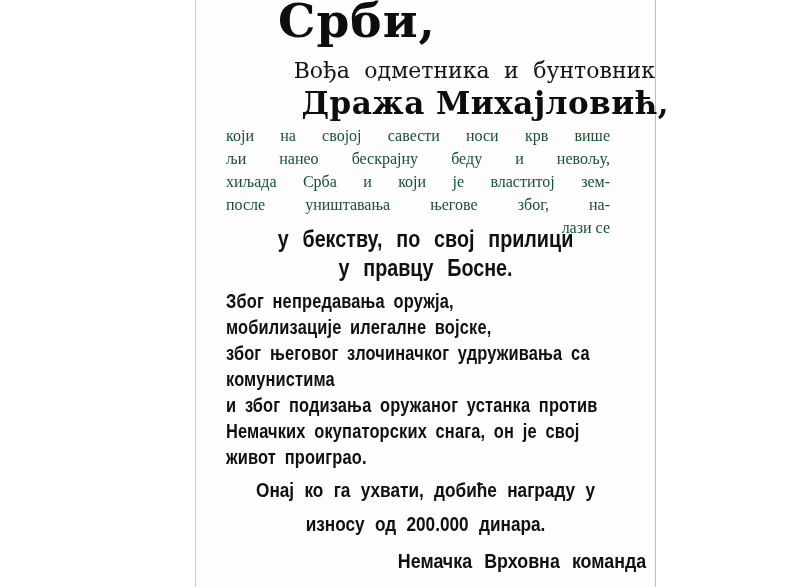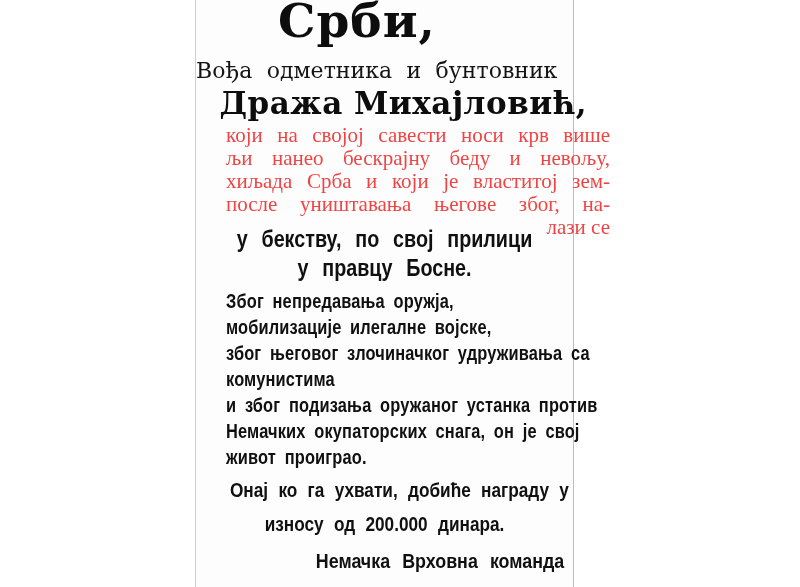--- a/index.html
+++ b/index.html
@@ -1,50 +1,50 @@
 <!DOCTYPE html>
 <html><head>
 <meta charset="utf-8">
 <style>
   * { margin:0; padding:0; box-sizing:border-box; }
   html,body { width:800px; height:587px; background:#ffffff; overflow:hidden; }
   body { position:relative; font-family:"Liberation Serif", serif; color:#161616; }
 
   .poster {
-    position:absolute; left:195px; top:0; width:379px; height:587px;
+    position:absolute; left:195px; top:0; width:461px; height:587px;
     background:#fdfdfd;
     border-left:1px solid #cfcfcf;
     border-right:1px solid #bdbdbd;
   }
 
   .title {
     position:absolute; top:-7px; left:0; width:322px; text-align:center;
     font-family:"DejaVu Serif", serif; font-weight:bold;
     font-size:47px; line-height:56px; letter-spacing:1px; color:#0d0d0d;
     white-space:nowrap;
   }
 
   .subtitle {
-    position:absolute; top:57px; left:0; width:100%; text-align:left;
+    position:absolute; top:57px; left:0; width:100%; text-align:right;
     font-family:"DejaVu Serif", serif; font-weight:normal;
     font-size:22px; line-height:27px; word-spacing:0.34em; color:#141414;
     white-space:nowrap;
   }
 
   .name {
     position:absolute; top:85px; left:14px; width:100%; text-align:right;
     font-family:"DejaVu Serif", serif; font-weight:bold;
     font-size:31px; line-height:36px; letter-spacing:0.5px; color:#0d0d0d;
     white-space:nowrap;
   }
 
   .accusation {
     position:absolute; top:124px; left:30px; width:384px;
     font-family:"Liberation Serif", serif;
-    font-size:21px; line-height:23px; color:#ef4444;
+    font-size:16px; line-height:23px; color:#14532d;
   }
   .accusation .jl { text-align:justify; height:23px; overflow:hidden; }
   .accusation .jl::after { content:""; display:inline-block; width:100%; height:0; }
   .accusation .last { text-align:right; height:23px; overflow:hidden; }
 
   .flight {
     position:absolute; top:225px; left:0; width:100%; text-align:center;
     font-family:"Liberation Sans", sans-serif; font-weight:bold;
     font-size:23.5px; line-height:29px; word-spacing:0.42em; color:#101010;
     transform:scaleX(0.84); transform-origin:50% 0;

